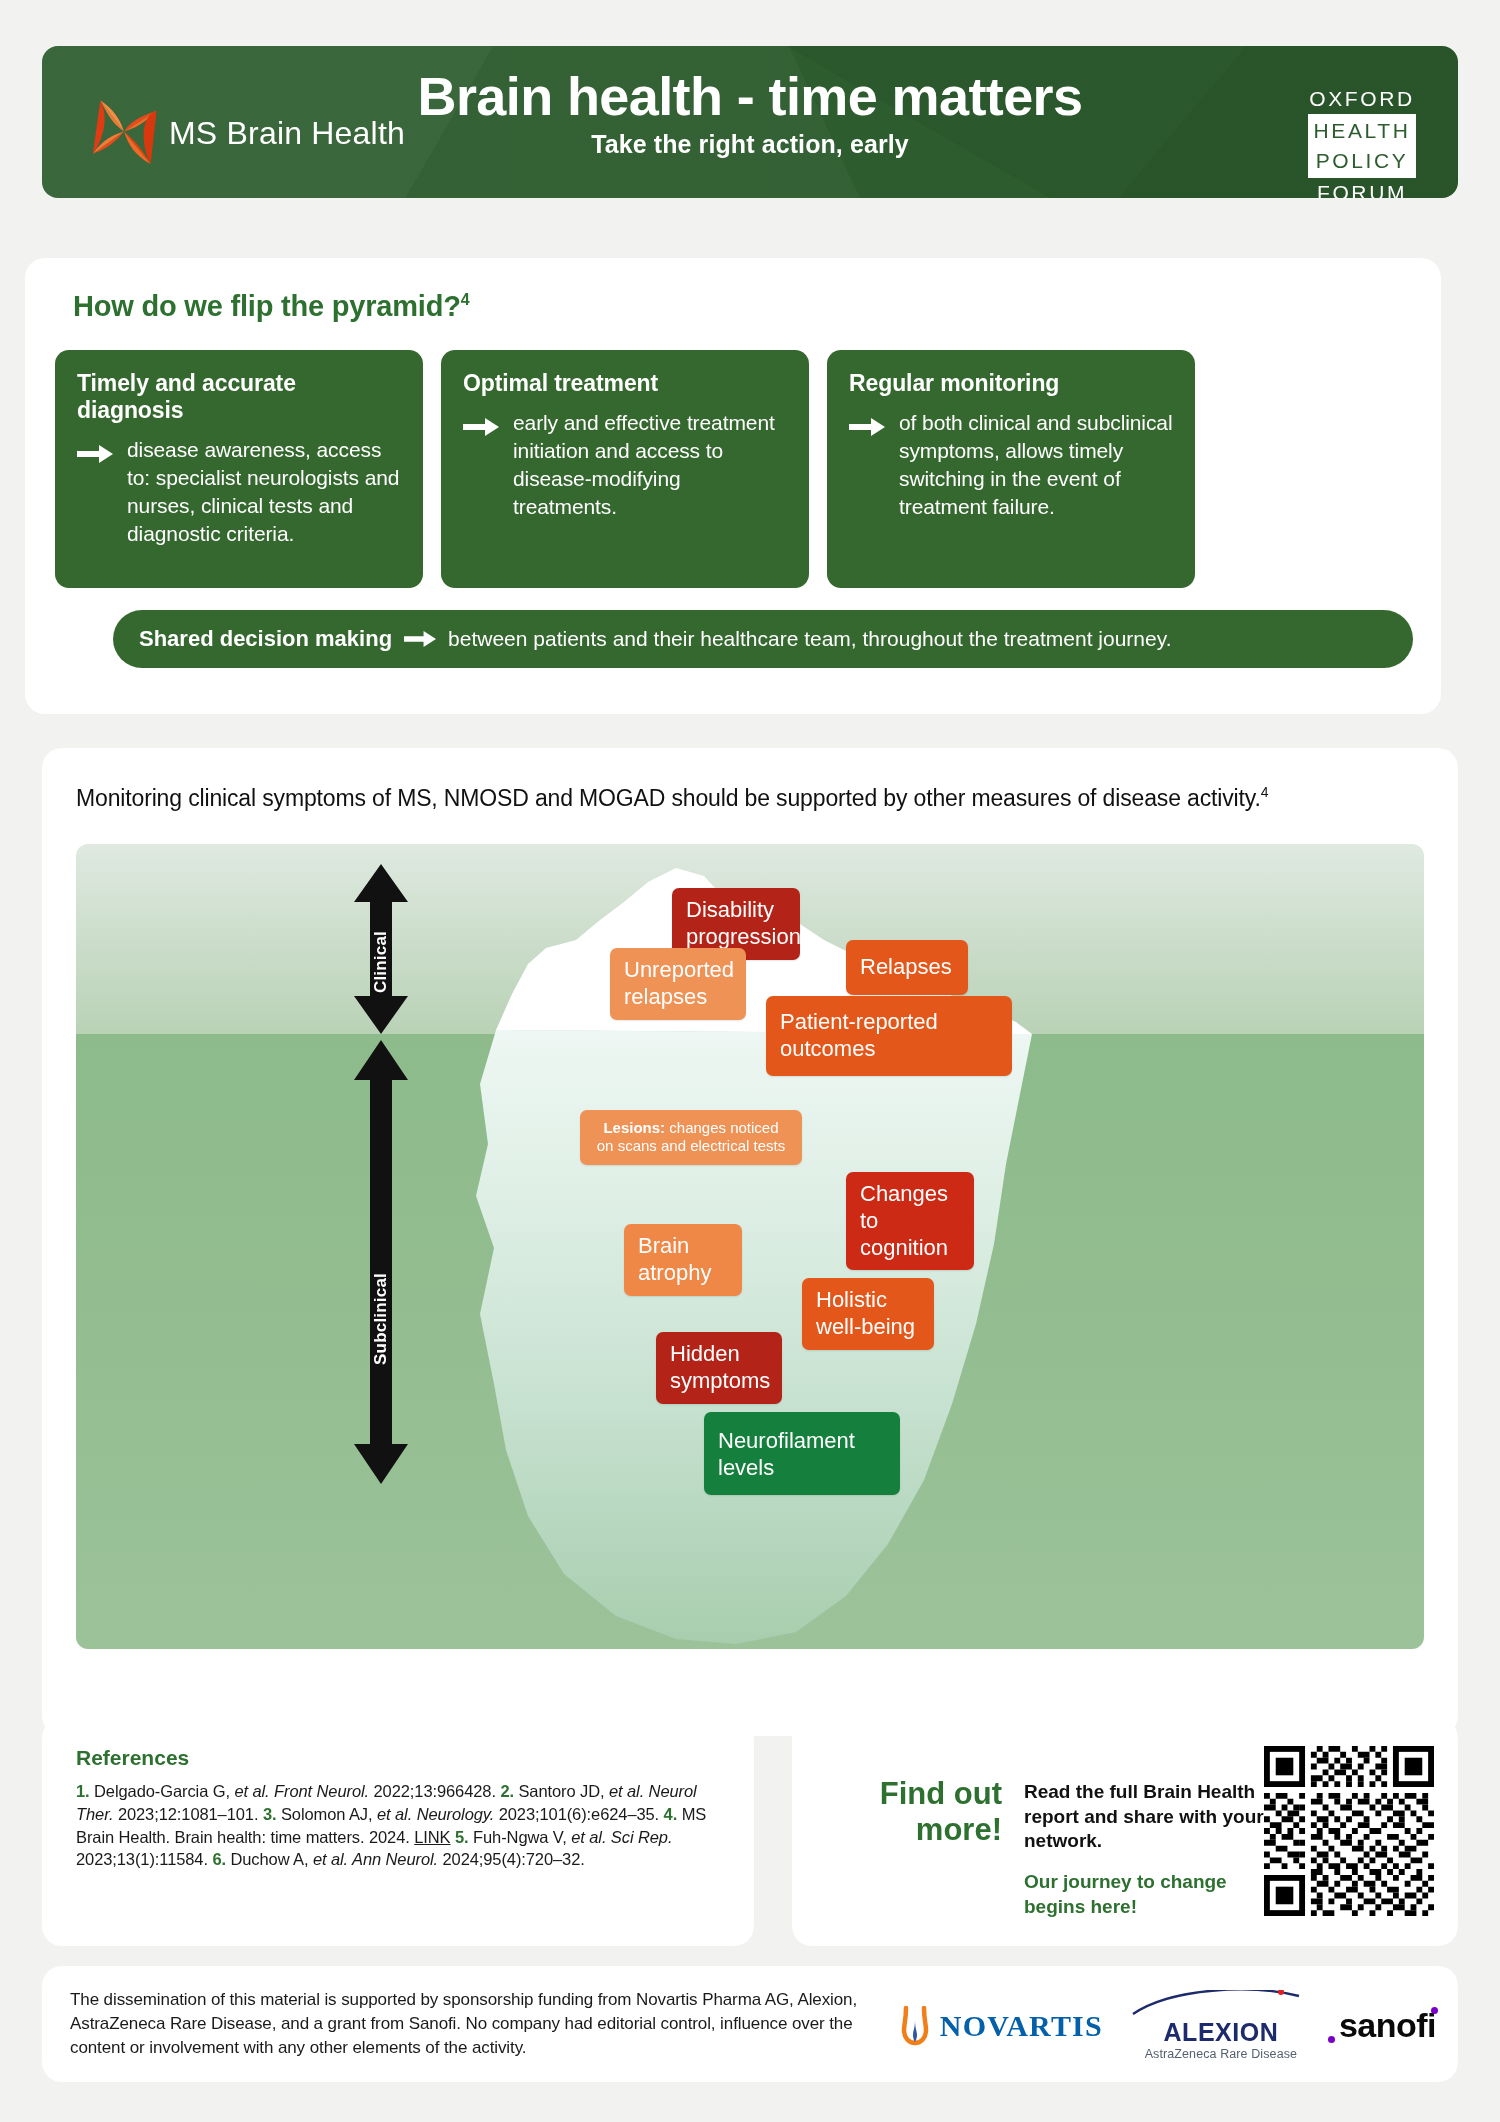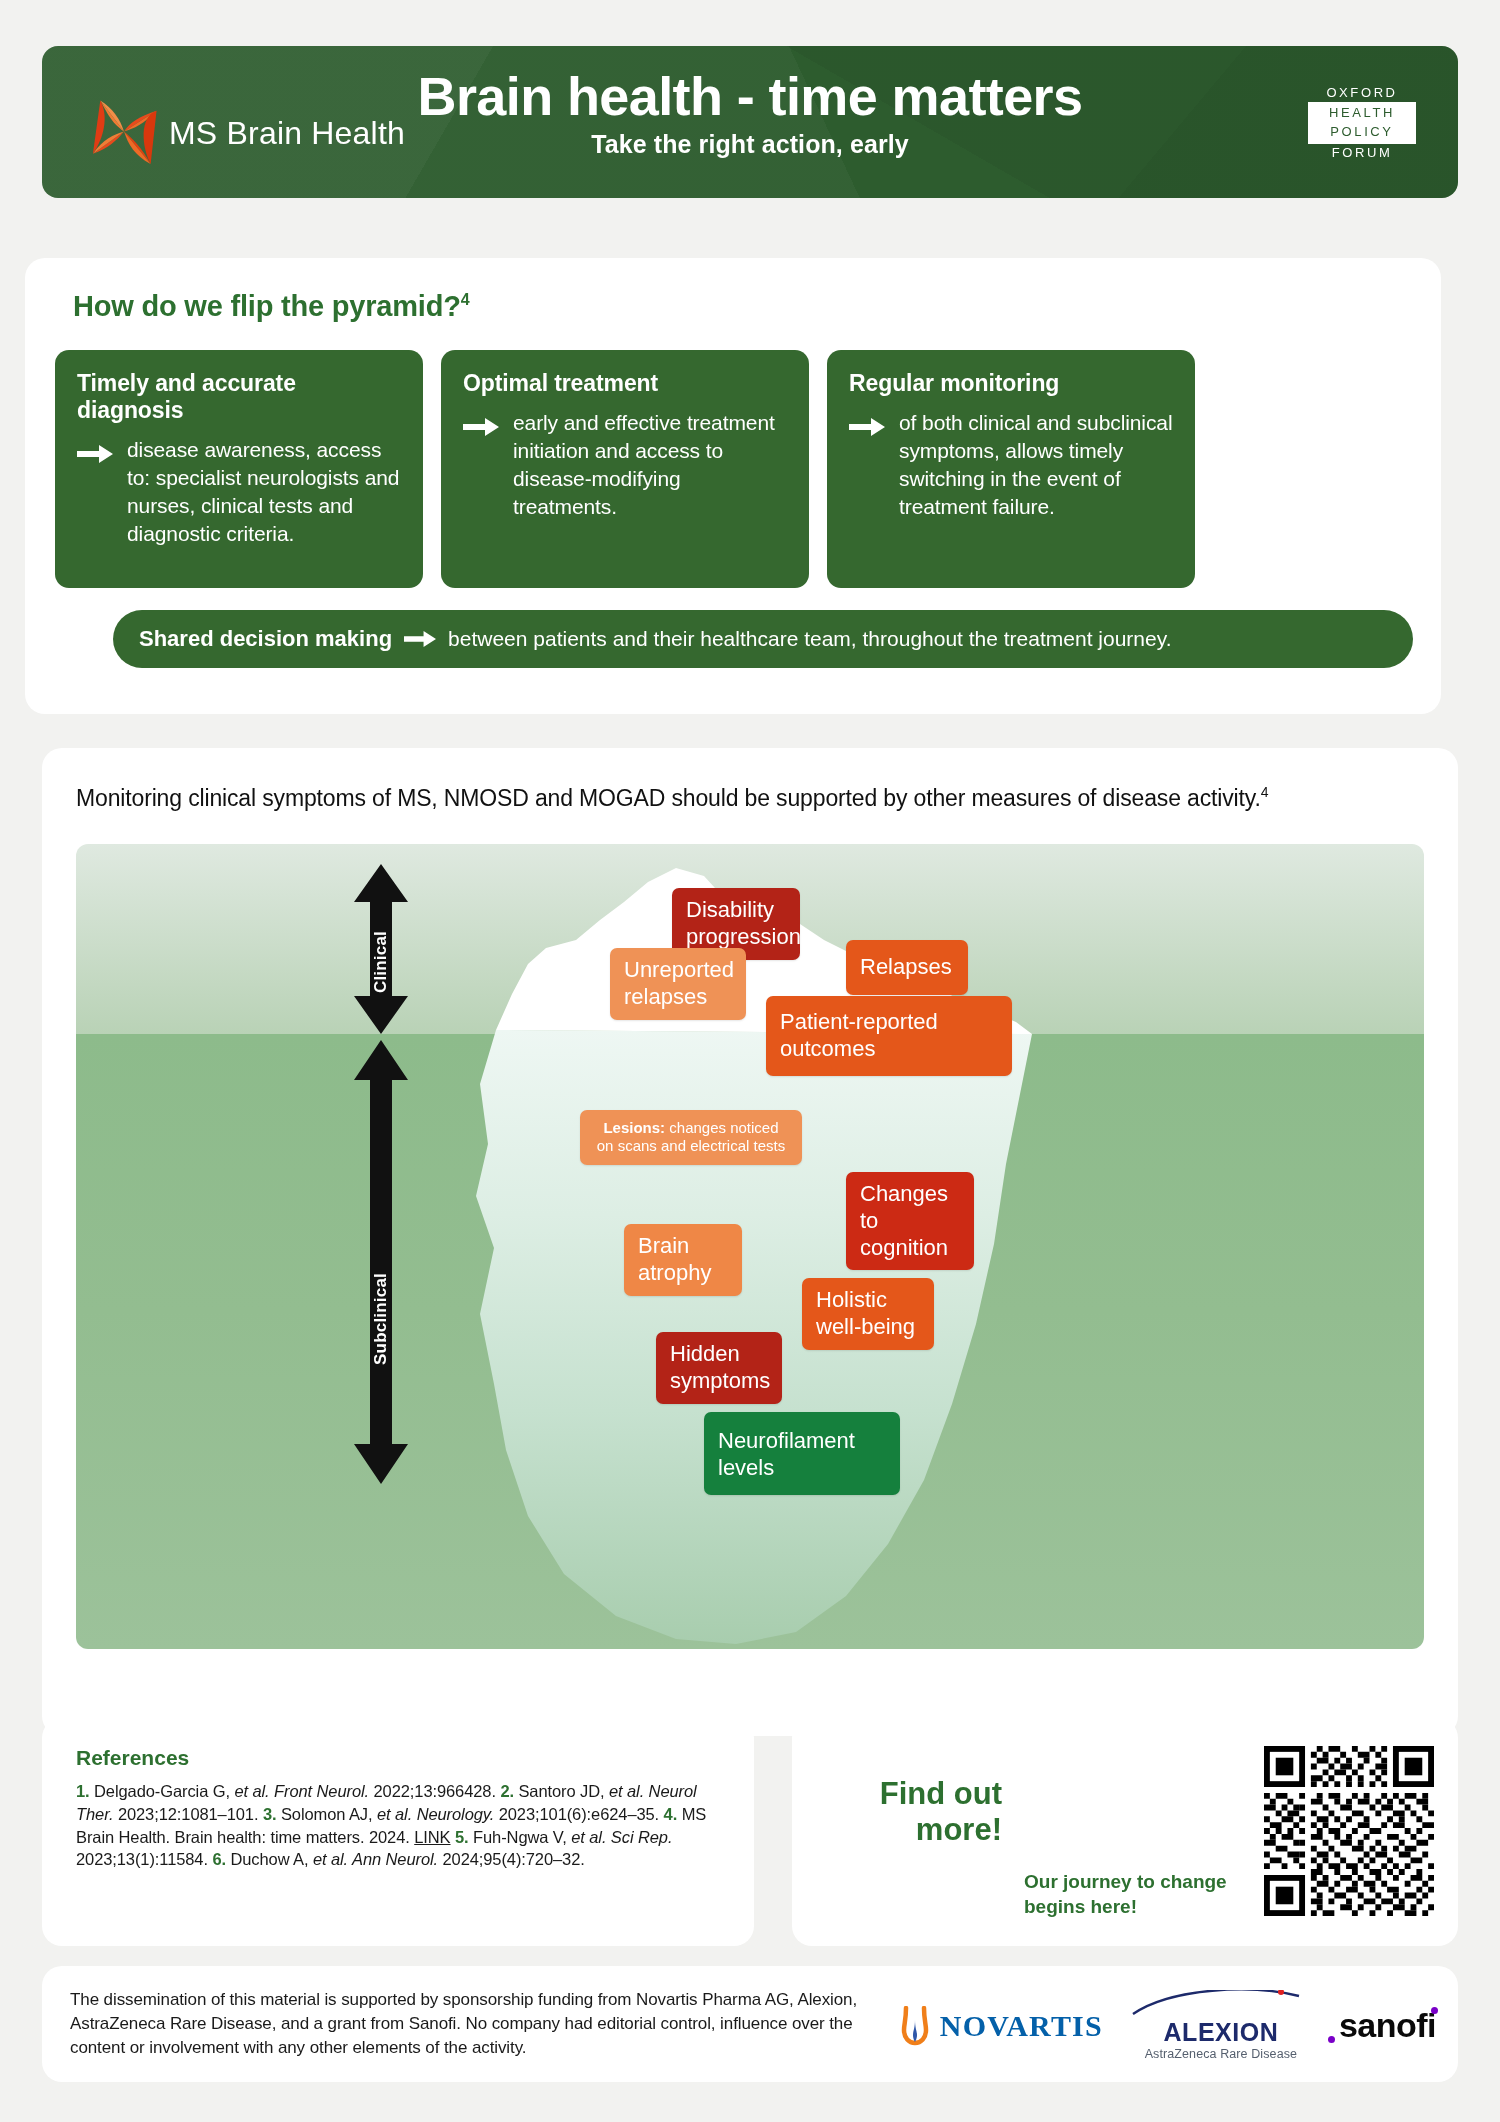--- a/index.html
+++ b/index.html
@@ -69,21 +69,21 @@
     font-weight: bold;
     margin-top: 4px;
     letter-spacing: 0.1px;
   }
   .ohpf {
     position: absolute;
     right: 42px; top: 38px;
     width: 108px;
     text-align: center;
     line-height: 1.42;
-    font-size: 13px;
+    font-size: 21px;
     letter-spacing: 2.6px;
     font-weight: 400;
   }
   .ohpf .l1, .ohpf .l4 { color: #ffffff; }
   .ohpf .mid {
     background: #ffffff;
     color: #2d5c2e;
     padding: 2px 0 3px;
   }
 
@@ -493,20 +493,21 @@
       <u>LINK</u>
       <b>5.</b>
       <span>Fuh-Ngwa V, <i>et al. Sci Rep.</i> 2023;13(1):11584.</span>
       <b>6.</b>
       <span>Duchow A, <i>et al. Ann Neurol.</i> 2024;95(4):720–32.</span>
     </div>
   </div>
 
   <div class="card" id="findout-card">
     <div class="fom-title">Find out more!</div>
+    <div class="fom-text">Read the full Brain Health report and share with your network.</div>
     <div class="fom-sub">Our journey to change begins here!</div>
 
     <svg class="qr" viewBox="0 0 29 29">
       <rect width="29" height="29" fill="#ffffff"></rect>
       <g fill="#000000">
 
         <path d="M0 0h7v7H0z"></path>
           <path d="M1 1h5v5H1z" fill="#fff"></path>
           <path d="M2 2h3v3H2z"></path>
         <path d="M22 0h7v7h-7z"></path>

